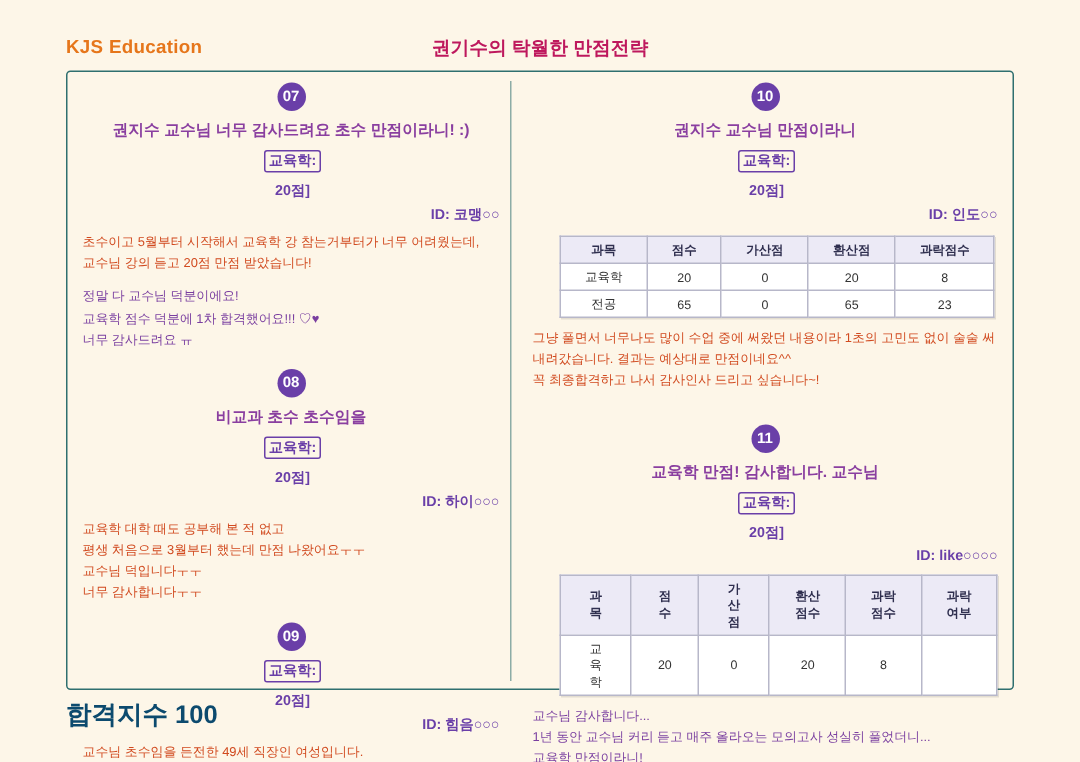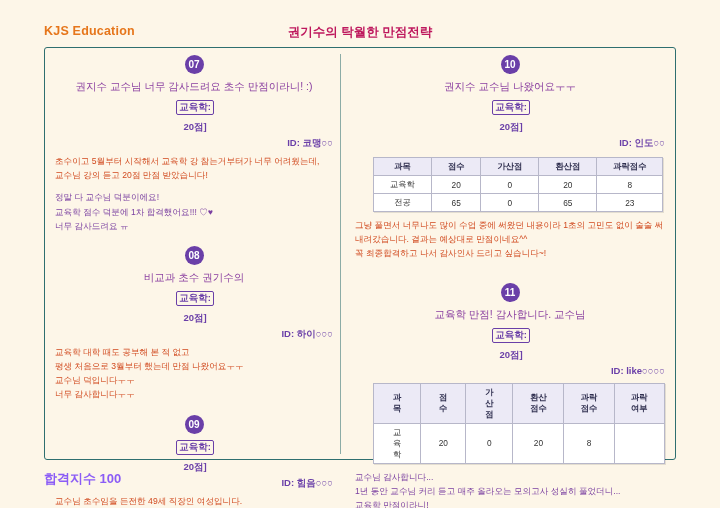--- a/index.html
+++ b/index.html
@@ -34,23 +34,23 @@
     top: 24px;
     text-align: center;
     font-size: 12.5px;
     font-weight: bold;
     color: #be185d;
   }
   .footer-left {
     position: absolute;
     left: 44px;
     bottom: 20px;
-    font-size: 13px;
-    font-weight: bold;
-    color: #8b5cf6;
+    font-size: 17px;
+    font-weight: bold;
+    color: #0c4a6e;
   }
   .footer-right {
     position: absolute;
     right: 44px;
     bottom: 20px;
     font-size: 11.5px;
     font-weight: bold;
     color: #e6761b;
     letter-spacing: .3px;
   }
@@ -101,21 +101,21 @@
     color: #fff;
     font-size: 10px;
     font-weight: bold;
     display: flex;
     align-items: center;
     justify-content: center;
     flex: 0 0 auto;
   }
   .post-title {
     font-size: 10.5px;
-    font-weight: normal;
+    font-weight: bold;
     color: #8a3fa0;
   }
   .tag {
     font-size: 9.5px;
     font-weight: bold;
     color: #6a3fa8;
     border: 1px solid #6a3fa8;
     border-radius: 2px;
     padding: 0 2px;
     margin-left: 2px;
@@ -188,21 +188,21 @@
       <div class="post-body">초수이고 5월부터 시작해서 교육학 강 참는거부터가 너무 어려웠는데,
 교수님 강의 듣고 20점 만점 받았습니다!</div>
       <div class="post-body purple sep">정말 다 교수님 덕분이에요!
 교육학 점수 덕분에 1차 합격했어요!!! ♡♥
 너무 감사드려요 ㅠ</div>
     </div>
 
     <div class="post">
       <div class="post-head">
         <div class="num-badge">08</div>
-        <span class="post-title">비교과 초수 권기수의</span>
+        <span class="post-title">비교과 초수 초수임을</span>
         <span class="tag">교육학:</span>
         <span class="score">20점]</span>
       </div>
       <div class="post-id">ID: 하이○○○</div>
       <div class="post-body">교육학 대학 때도 공부해 본 적 없고
 평생 처음으로 3월부터 했는데 만점 나왔어요ㅜㅜ
 교수님 덕입니다ㅜㅜ
 너무 감사합니다ㅜㅜ</div>
     </div>
 
@@ -220,21 +220,21 @@
 내년에 다시 도전해서 좋은 소식 알려드릴게요.</div>
     </div>
 
   </div>
 
   <div class="col col-right">
 
     <div class="post">
       <div class="post-head">
         <div class="num-badge">10</div>
-        <span class="post-title">권지수 교수님 나왔어요ㅜㅜ</span>
+        <span class="post-title">권지수 교수님 만점이라니</span>
         <span class="tag">교육학:</span>
         <span class="score">20점]</span>
       </div>
       <div class="post-id">ID: 인도○○</div>
       <table class="grade">
         <thead>
             <tr>
           <th>과목</th>
           <th>점수</th>
           <th>가산점</th>

